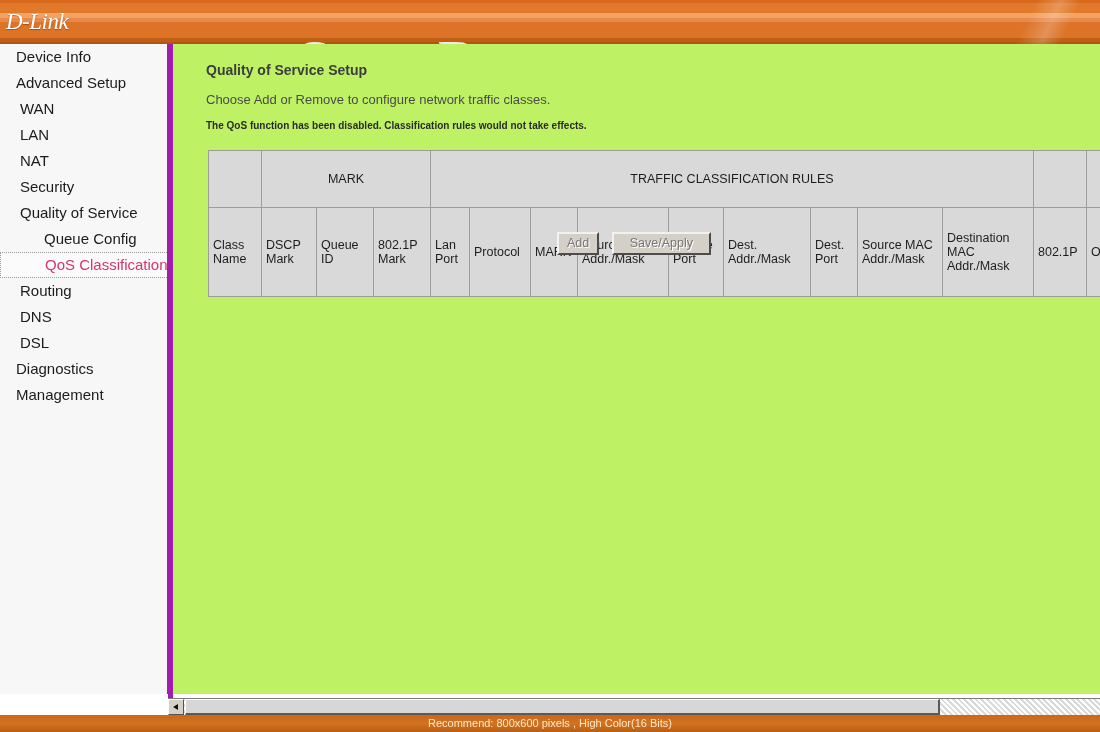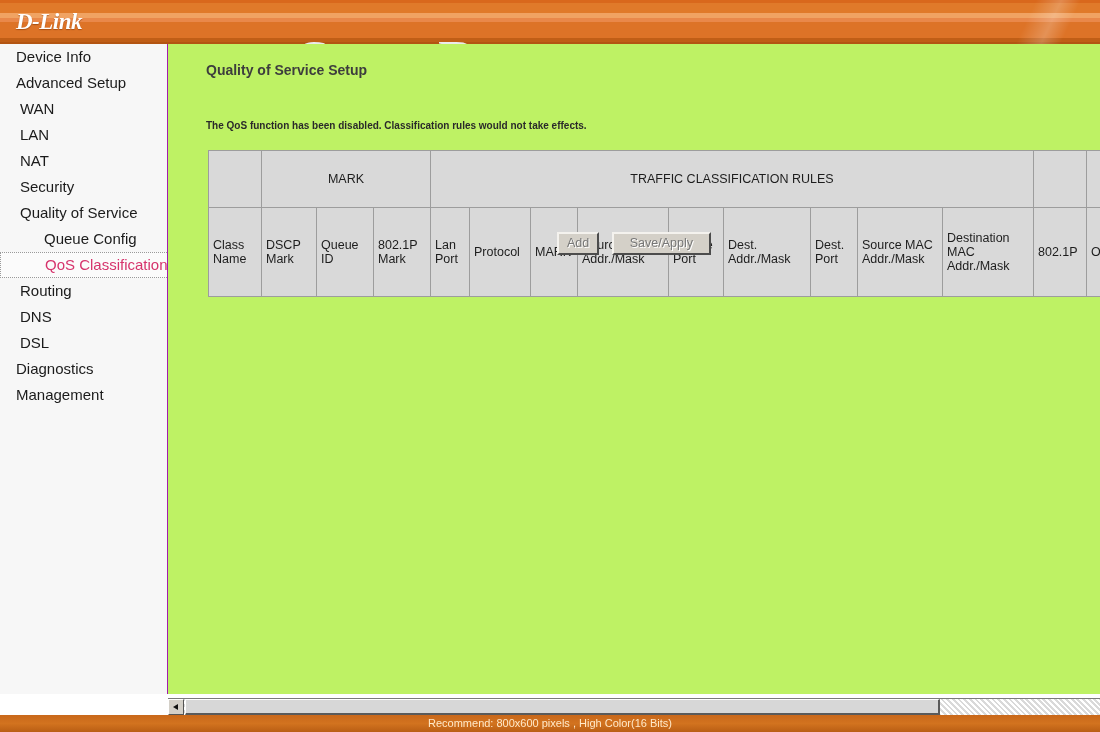--- a/index.html
+++ b/index.html
@@ -34,23 +34,23 @@
     overflow: hidden;
   }
   .header-sheen {
     position: absolute;
     right: 0; top: 0;
     width: 120px; height: 44px;
     background: linear-gradient(115deg, rgba(255,255,255,0) 40%, rgba(255,255,255,0.22) 58%, rgba(255,255,255,0) 72%);
   }
   .logo {
     position: absolute;
-    left: 16px; top: 9px;
+    left: 6px; top: 9px;
     font-family: "Liberation Serif", serif;
-    font-weight: bold;
+    font-weight: normal;
     font-style: italic;
     font-size: 23px;
     letter-spacing: -0.5px;
     color: #ffffff;
     text-shadow: 0 1px 1px rgba(120,50,5,0.55);
     white-space: nowrap;
   }
 
   
   .watermark {
@@ -66,21 +66,21 @@
     user-select: none;
   }
 
   
   .sidebar {
     position: absolute;
     left: 0; top: 44px;
     width: 167px;
     height: 663px;
     background: #f7f7f7;
-    border-right: 1px solid #a21caf;
+    border-right: 6px solid #a21caf;
     overflow: hidden;
     z-index: 8;
   }
   .nav-item {
     font-size: 15px;
     color: #1b1b1b;
     line-height: 26px;
     height: 26px;
     white-space: nowrap;
     cursor: pointer;
@@ -277,20 +277,21 @@
       <div class="nav-item lvl1">DNS</div>
       <div class="nav-item lvl1">DSL</div>
       <div class="nav-item lvl0">Diagnostics</div>
       <div class="nav-item lvl0">Management</div>
     </div>
 </div>
 
 <div class="content">
 
   <div class="page-title">Quality of Service Setup</div>
+  <div class="page-sub">Choose Add or Remove to configure network traffic classes.</div>
   <div class="page-notice">The QoS function has been disabled. Classification rules would not take effects.</div>
 
   <div class="qos-table-wrap">
     <table class="qos">
       <thead>
         <tr id="grp-row">
             <th class="grp blank" colspan="1"></th>
             <th class="grp" colspan="3">MARK</th>
             <th class="grp" colspan="9">TRAFFIC CLASSIFICATION RULES</th>
             <th class="grp blank" colspan="1"></th>

